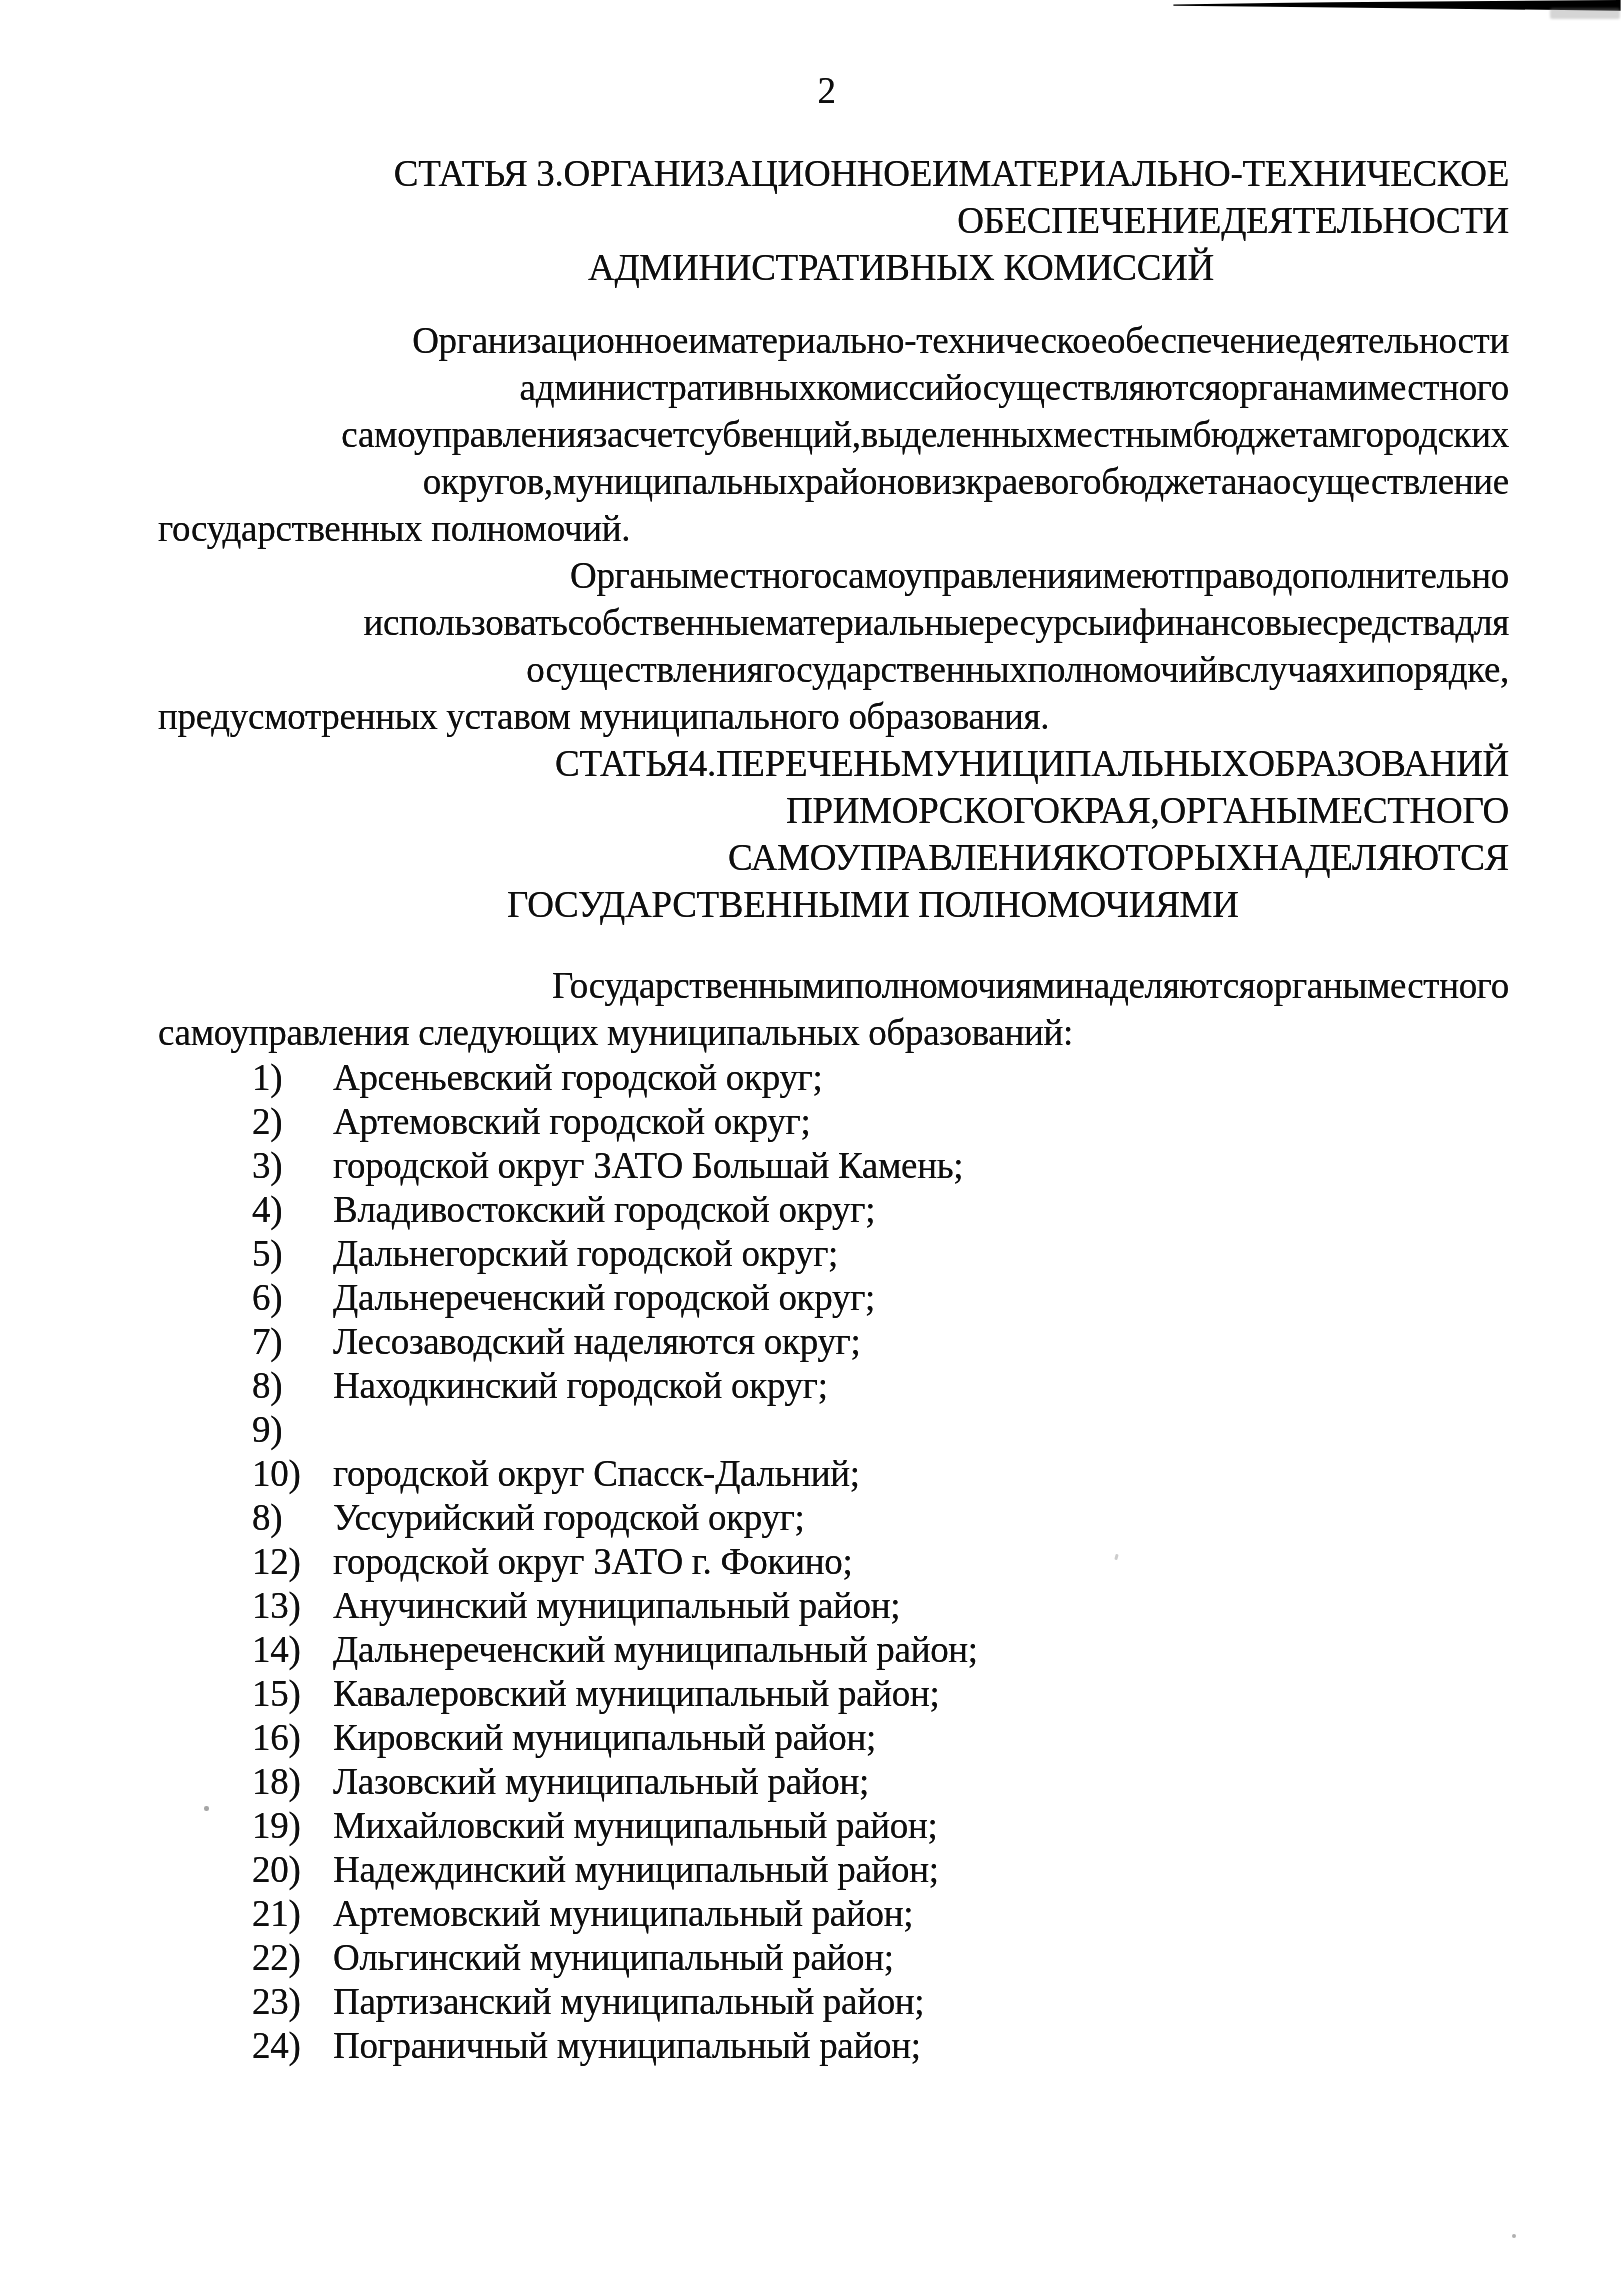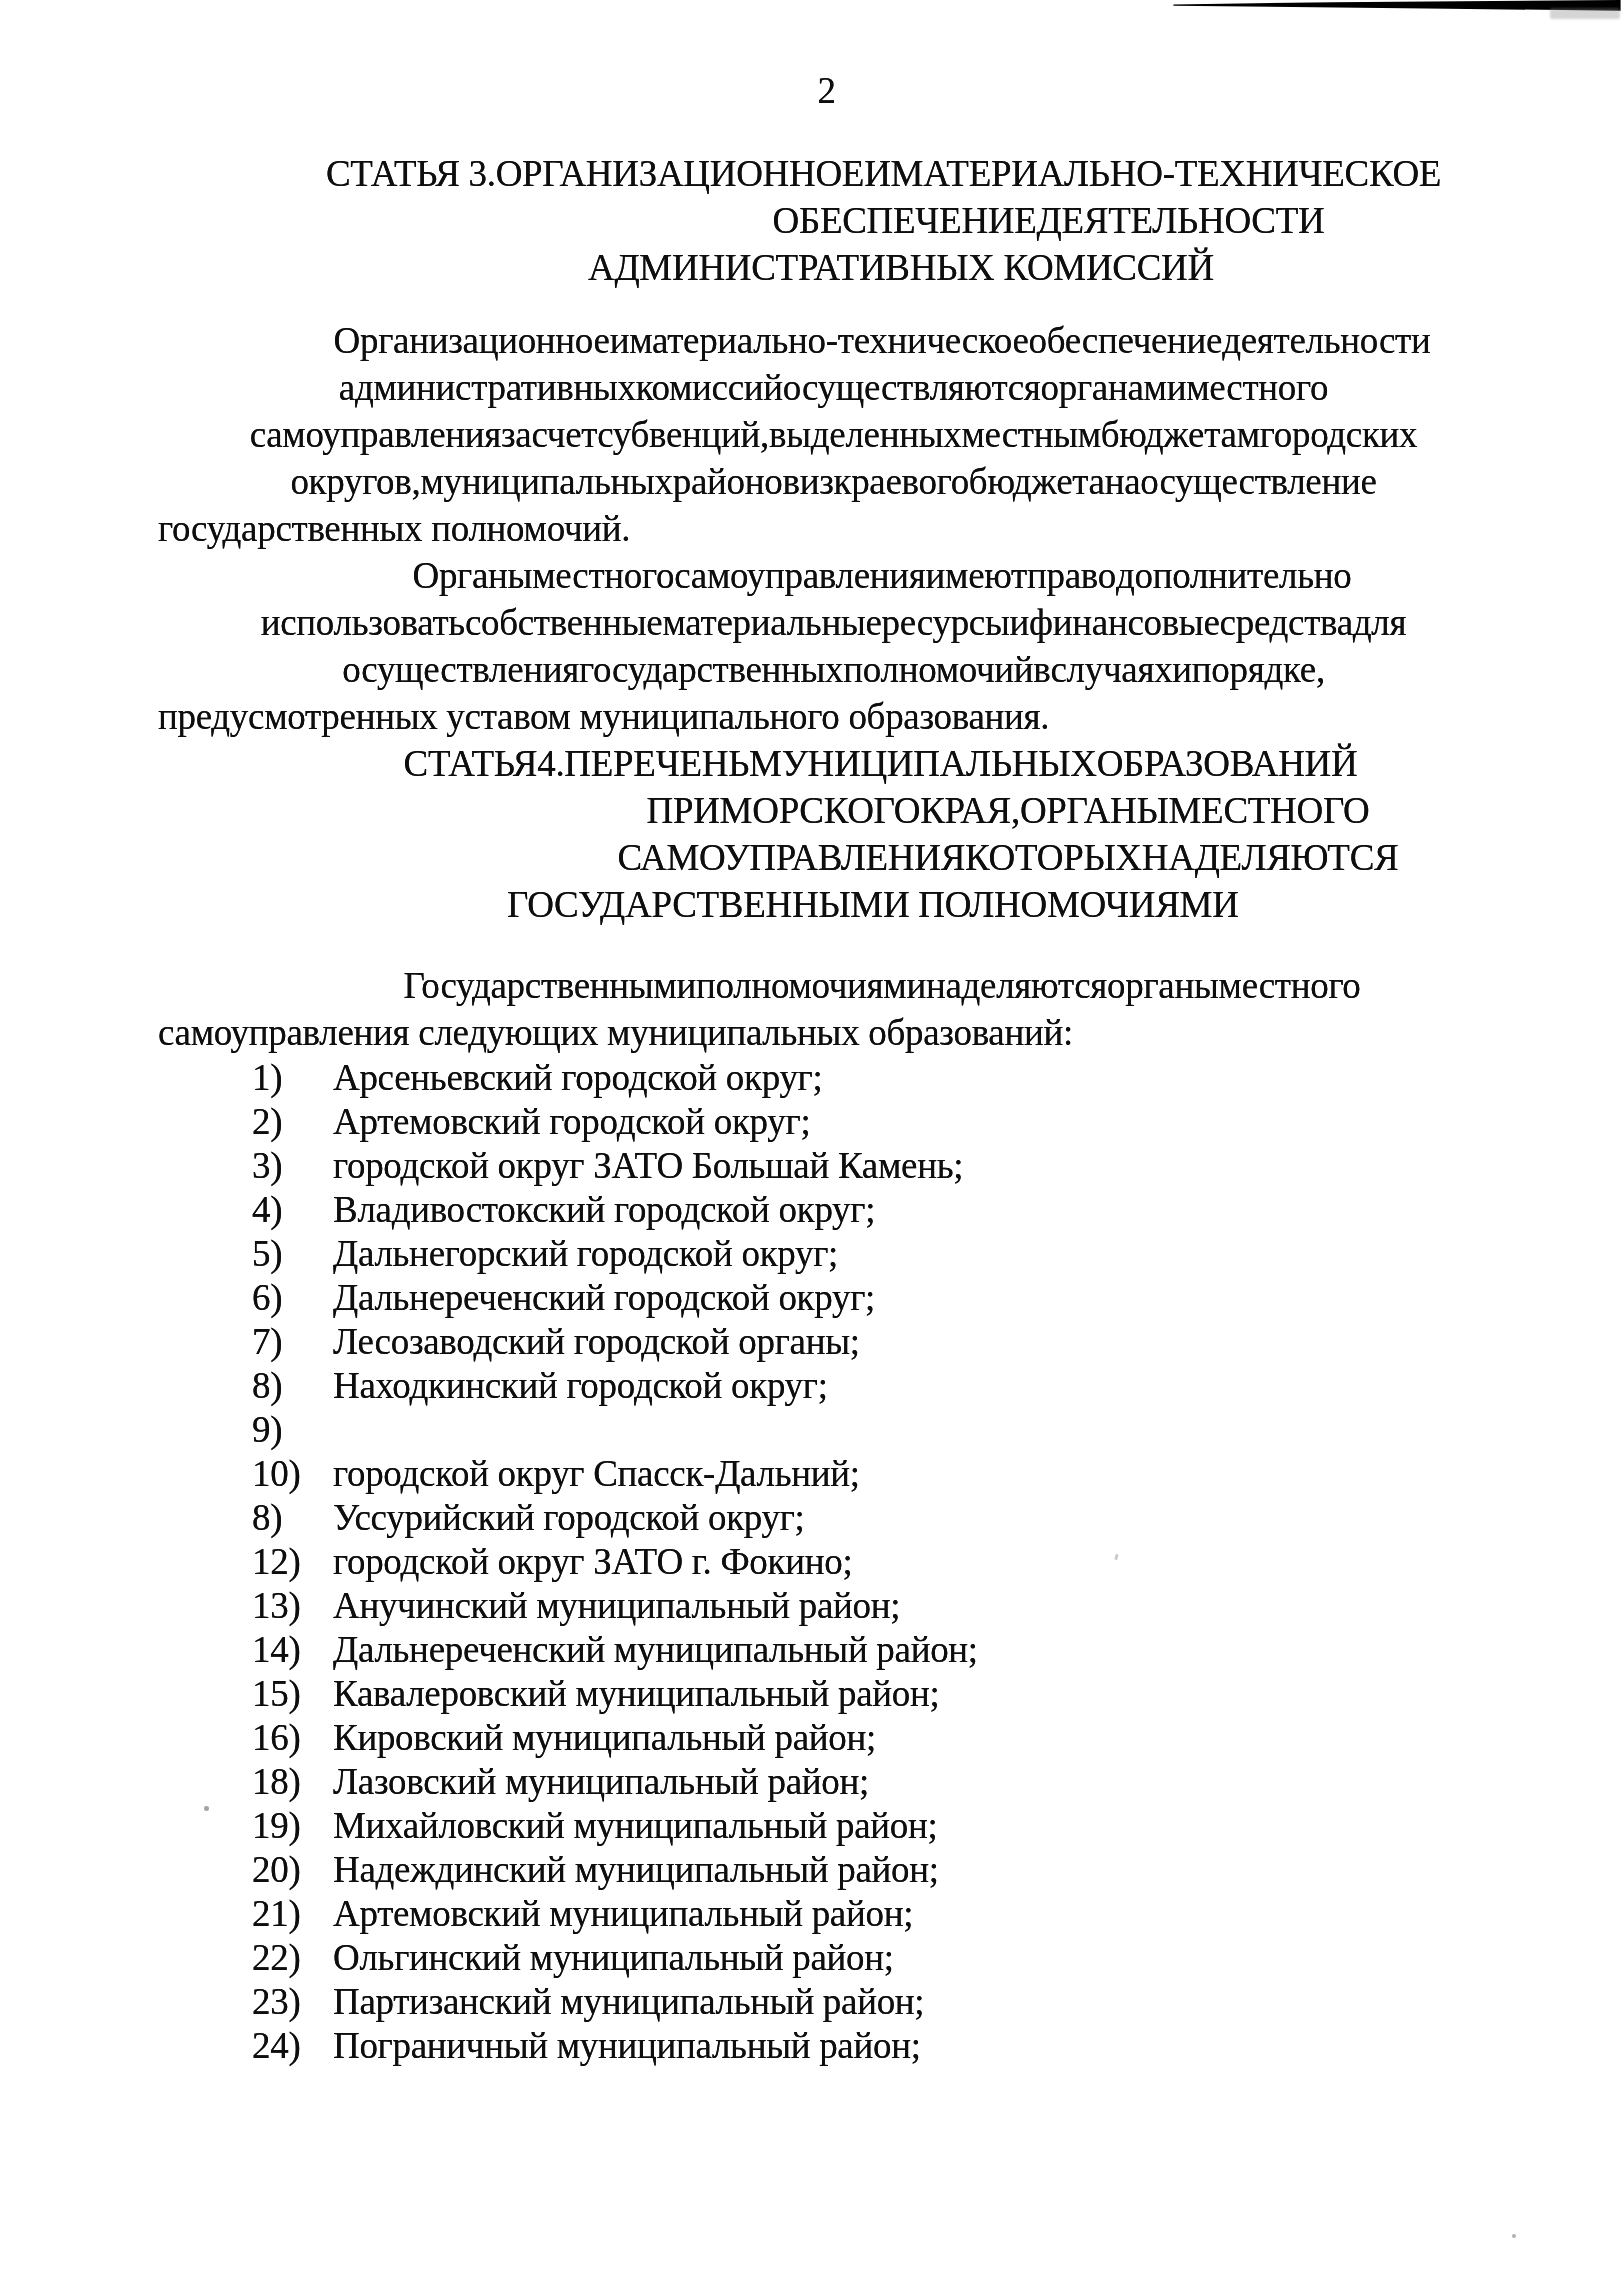--- a/index.html
+++ b/index.html
@@ -16,21 +16,21 @@
   }
   .content{margin-left:158px;width:1351px;}
   .pagenum{
     margin-top:67px;
     line-height:47px;
     text-align:center;
     text-indent:31px;
   }
   
   .line{line-height:47px;white-space:nowrap;}
-  .line.spread{display:flex;justify-content:center;}
+  .line.spread{display:flex;justify-content:flex-end;}
   
   .heading{text-transform:none;}
   .heading .line{line-height:47px;}
   #h3{margin-top:36px;}
   #h3 .line.first{padding-left:100px;}
   #h3 .line.cont{padding-left:430px;}
   #p1{margin-top:26px;}
   #p2{margin-top:0px;}
   #h4{}
   #h4 .line.first{padding-left:94px;}
@@ -200,21 +200,21 @@
         <div class="list-item">
           <span class="num">5)</span>
           <span class="itext">Дальнегорский городской округ;</span>
         </div>
         <div class="list-item">
           <span class="num">6)</span>
           <span class="itext">Дальнереченский городской округ;</span>
         </div>
         <div class="list-item">
           <span class="num">7)</span>
-          <span class="itext">Лесозаводский городской органы;</span>
+          <span class="itext">Лесозаводский наделяются округ;</span>
         </div>
         <div class="list-item">
           <span class="num">8)</span>
           <span class="itext">Находкинский городской округ;</span>
         </div>
         <div class="list-item">
           <span class="num">9)</span>
         </div>
         <div class="list-item">
           <span class="num">10)</span>

